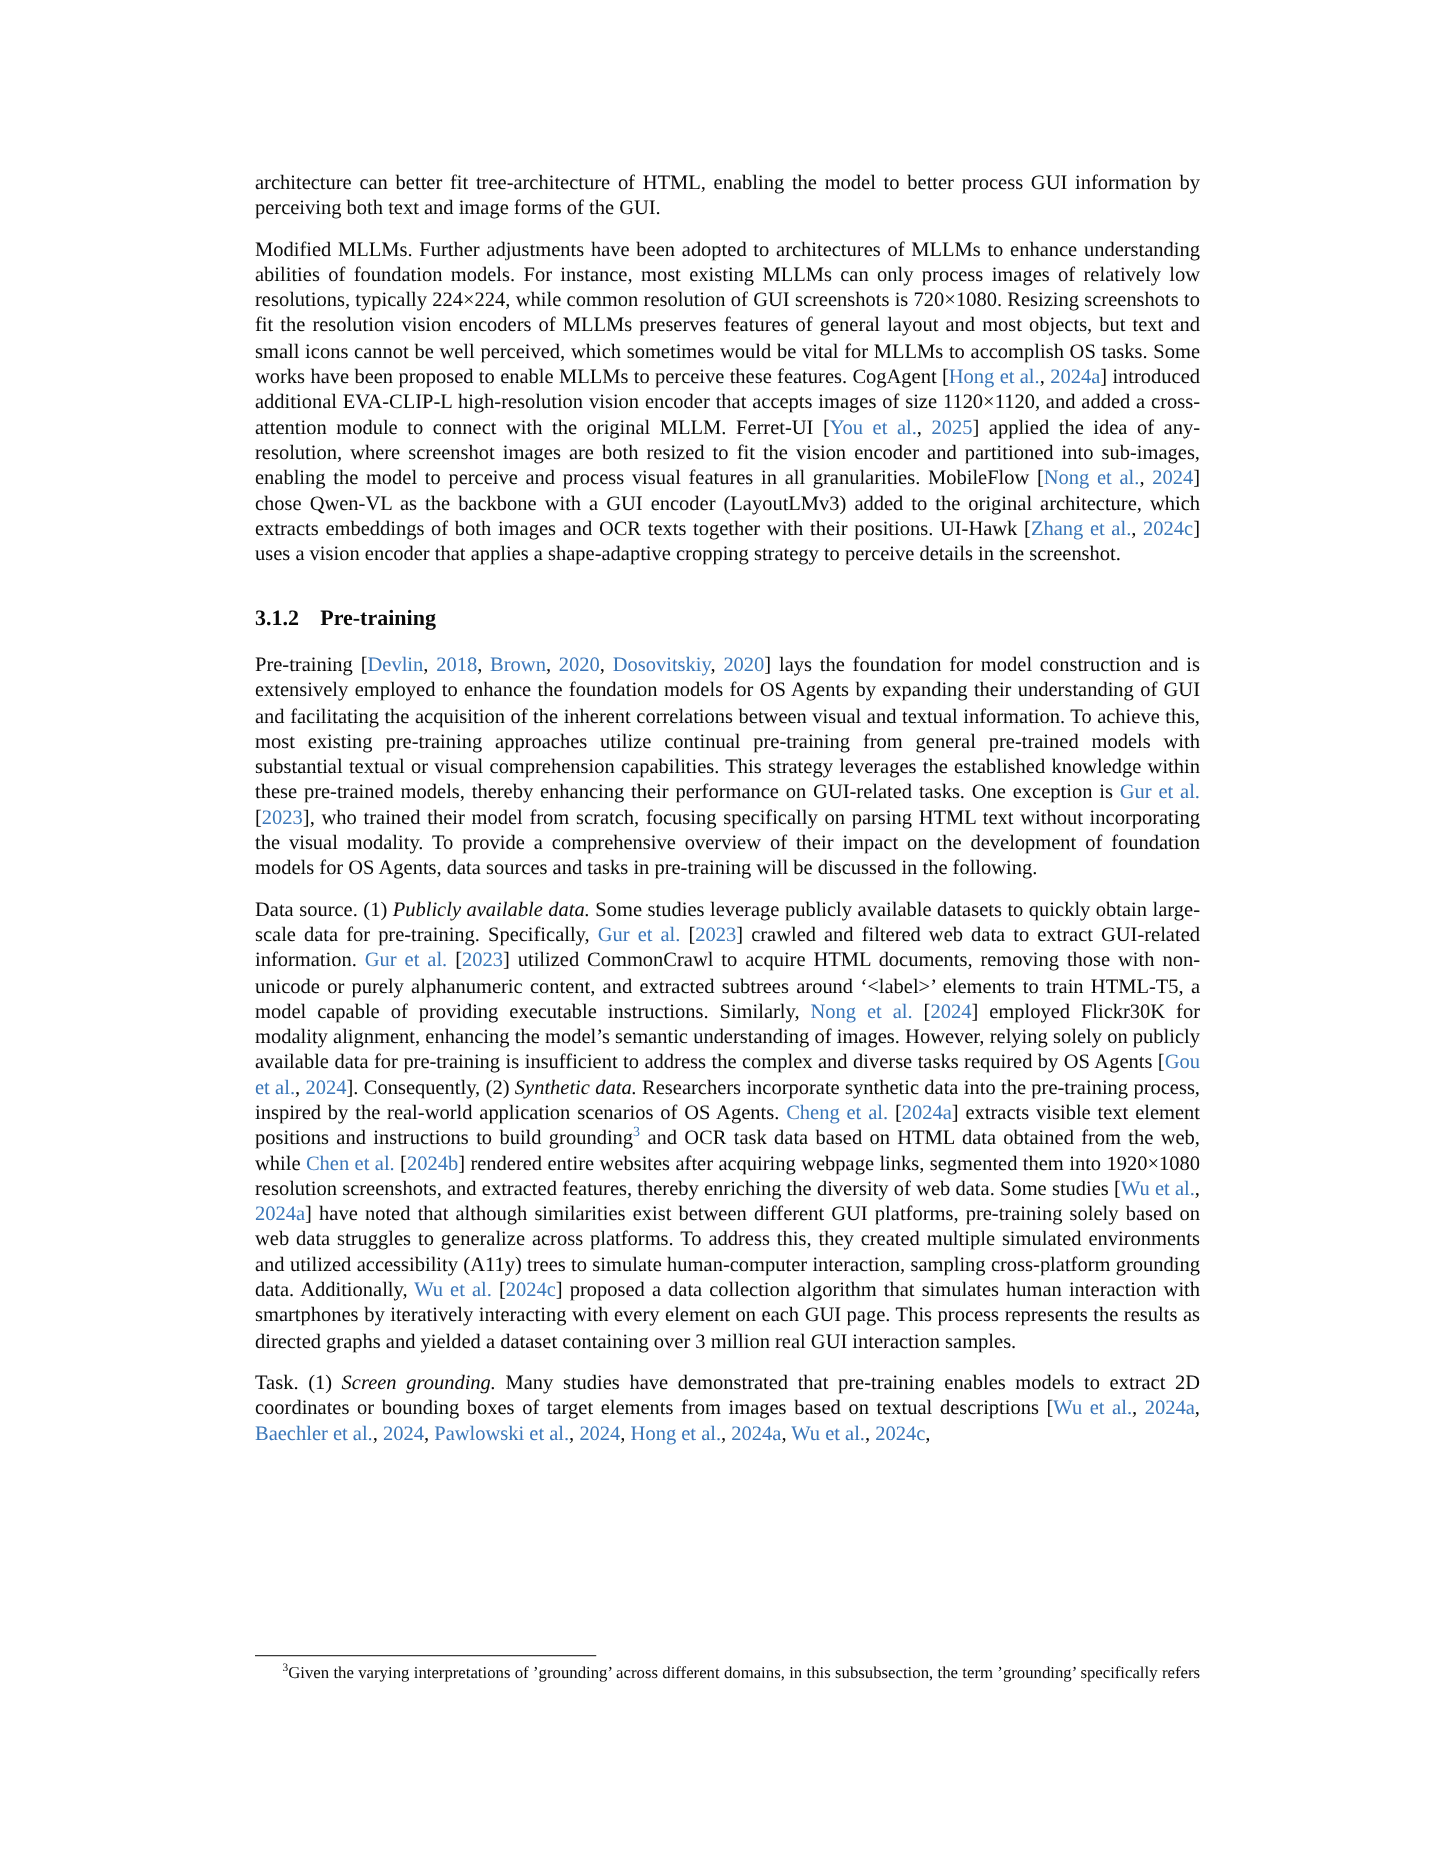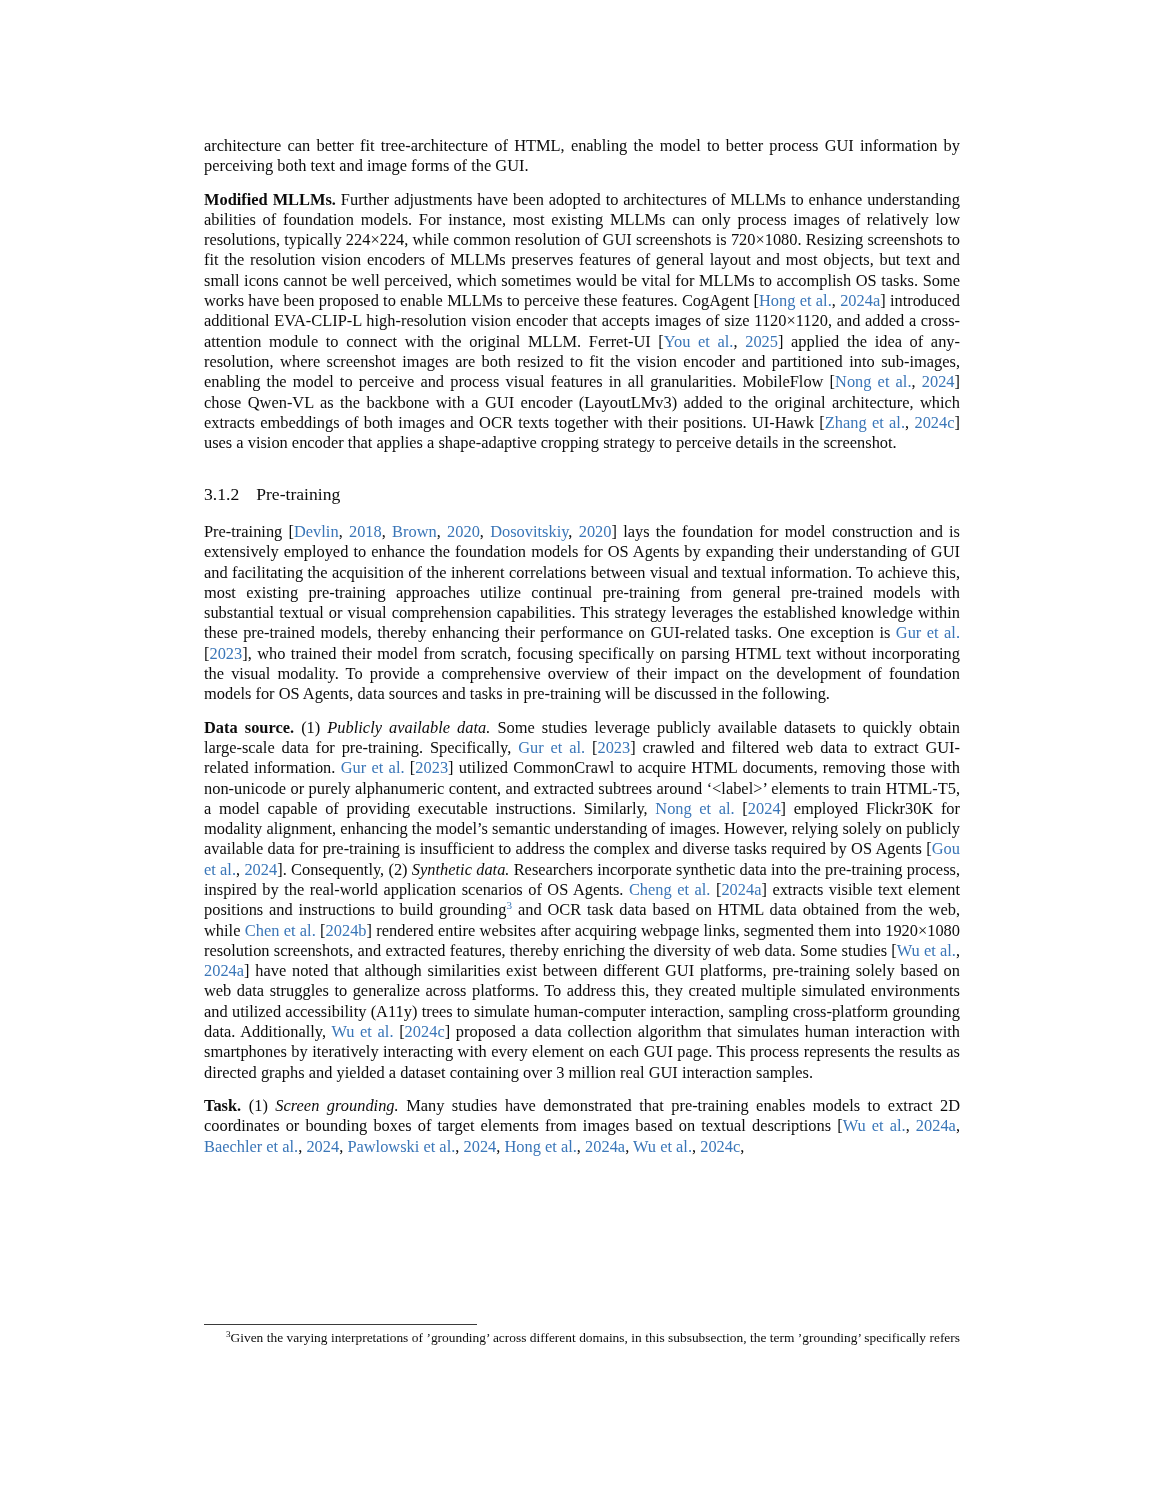--- a/index.html
+++ b/index.html
@@ -18,26 +18,26 @@
     top: 136px;
     width: 756px;
     font-size: 16.4px;
     line-height: 20.3px;
     text-align: justify;
   }
   .body-paragraph { margin: 0 0 13px 0; }
   .subsection-heading {
     margin: 31px 0 17px 0;
     font-size: 17.6px;
-    font-weight: normal;
+    font-weight: bold;
     line-height: 20.5px;
     text-align: left;
   }
   .heading-number { margin-right: 17px; }
-  .seg-b { font-weight: bold; }
+  .seg-b { font-weight: normal; }
   .seg-i { font-style: italic; font-family: Liberation Serif, serif; }
   a.cite, sup.cite { color: var(--link-color, #3a76b8); text-decoration: none; cursor: pointer; }
   sup { font-size: 68%; line-height: 0; }
   .footnote-block {
     position: absolute;
     left: 204px;
     top: 1324px;
     width: 756px;
   }
   .footnote-rule {

